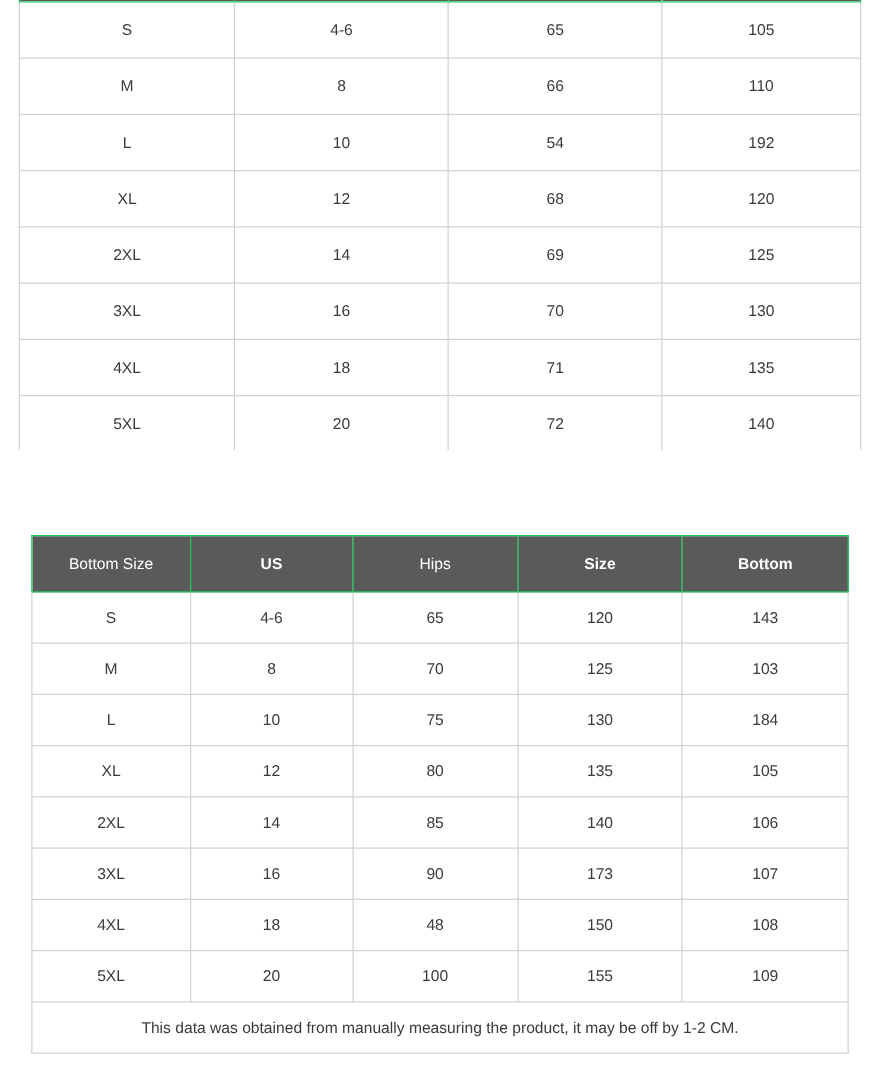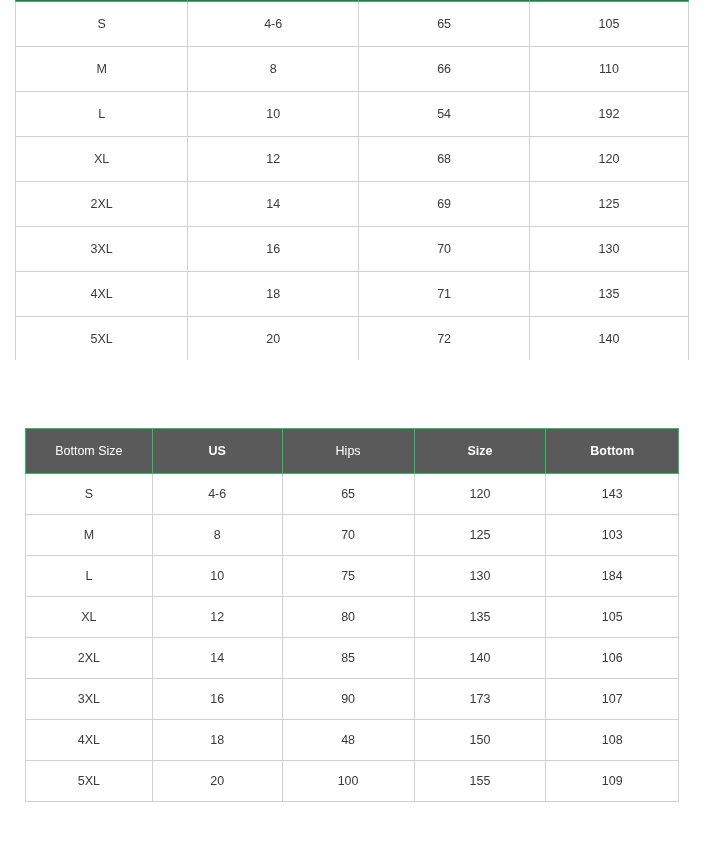--- a/index.html
+++ b/index.html
@@ -234,17 +234,20 @@
           <td>150</td>
           <td>108</td>
         </tr>
         <tr>
           <td>5XL</td>
           <td>20</td>
           <td>100</td>
           <td>155</td>
           <td>109</td>
         </tr>
+        <tr class="note-row">
+          <td colspan="5">This data was obtained from manually measuring the product, it may be off by 1-2 CM.</td>
+        </tr>
       </tbody>
     </table>
   </div>
 
 </div>
 
 </body></html>

